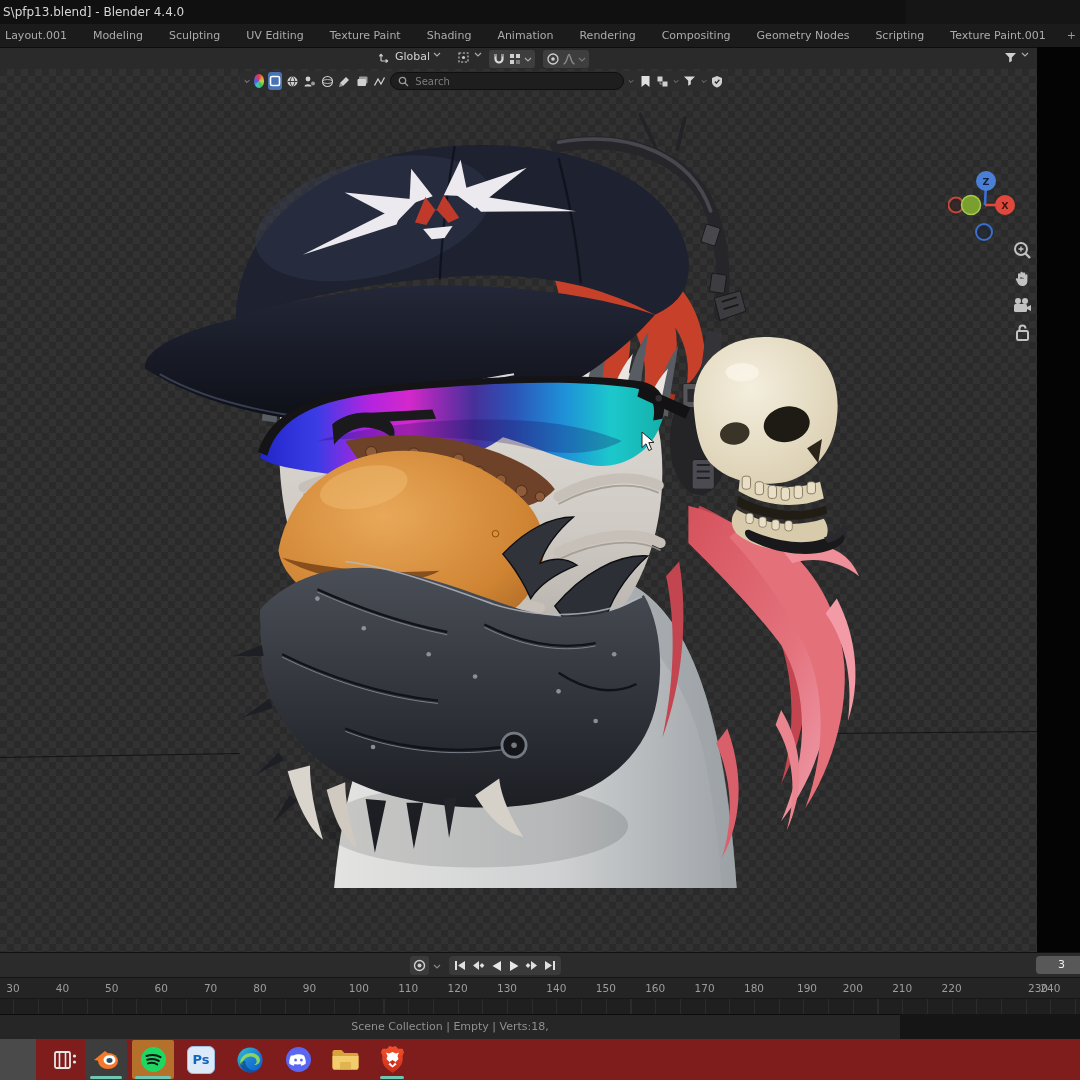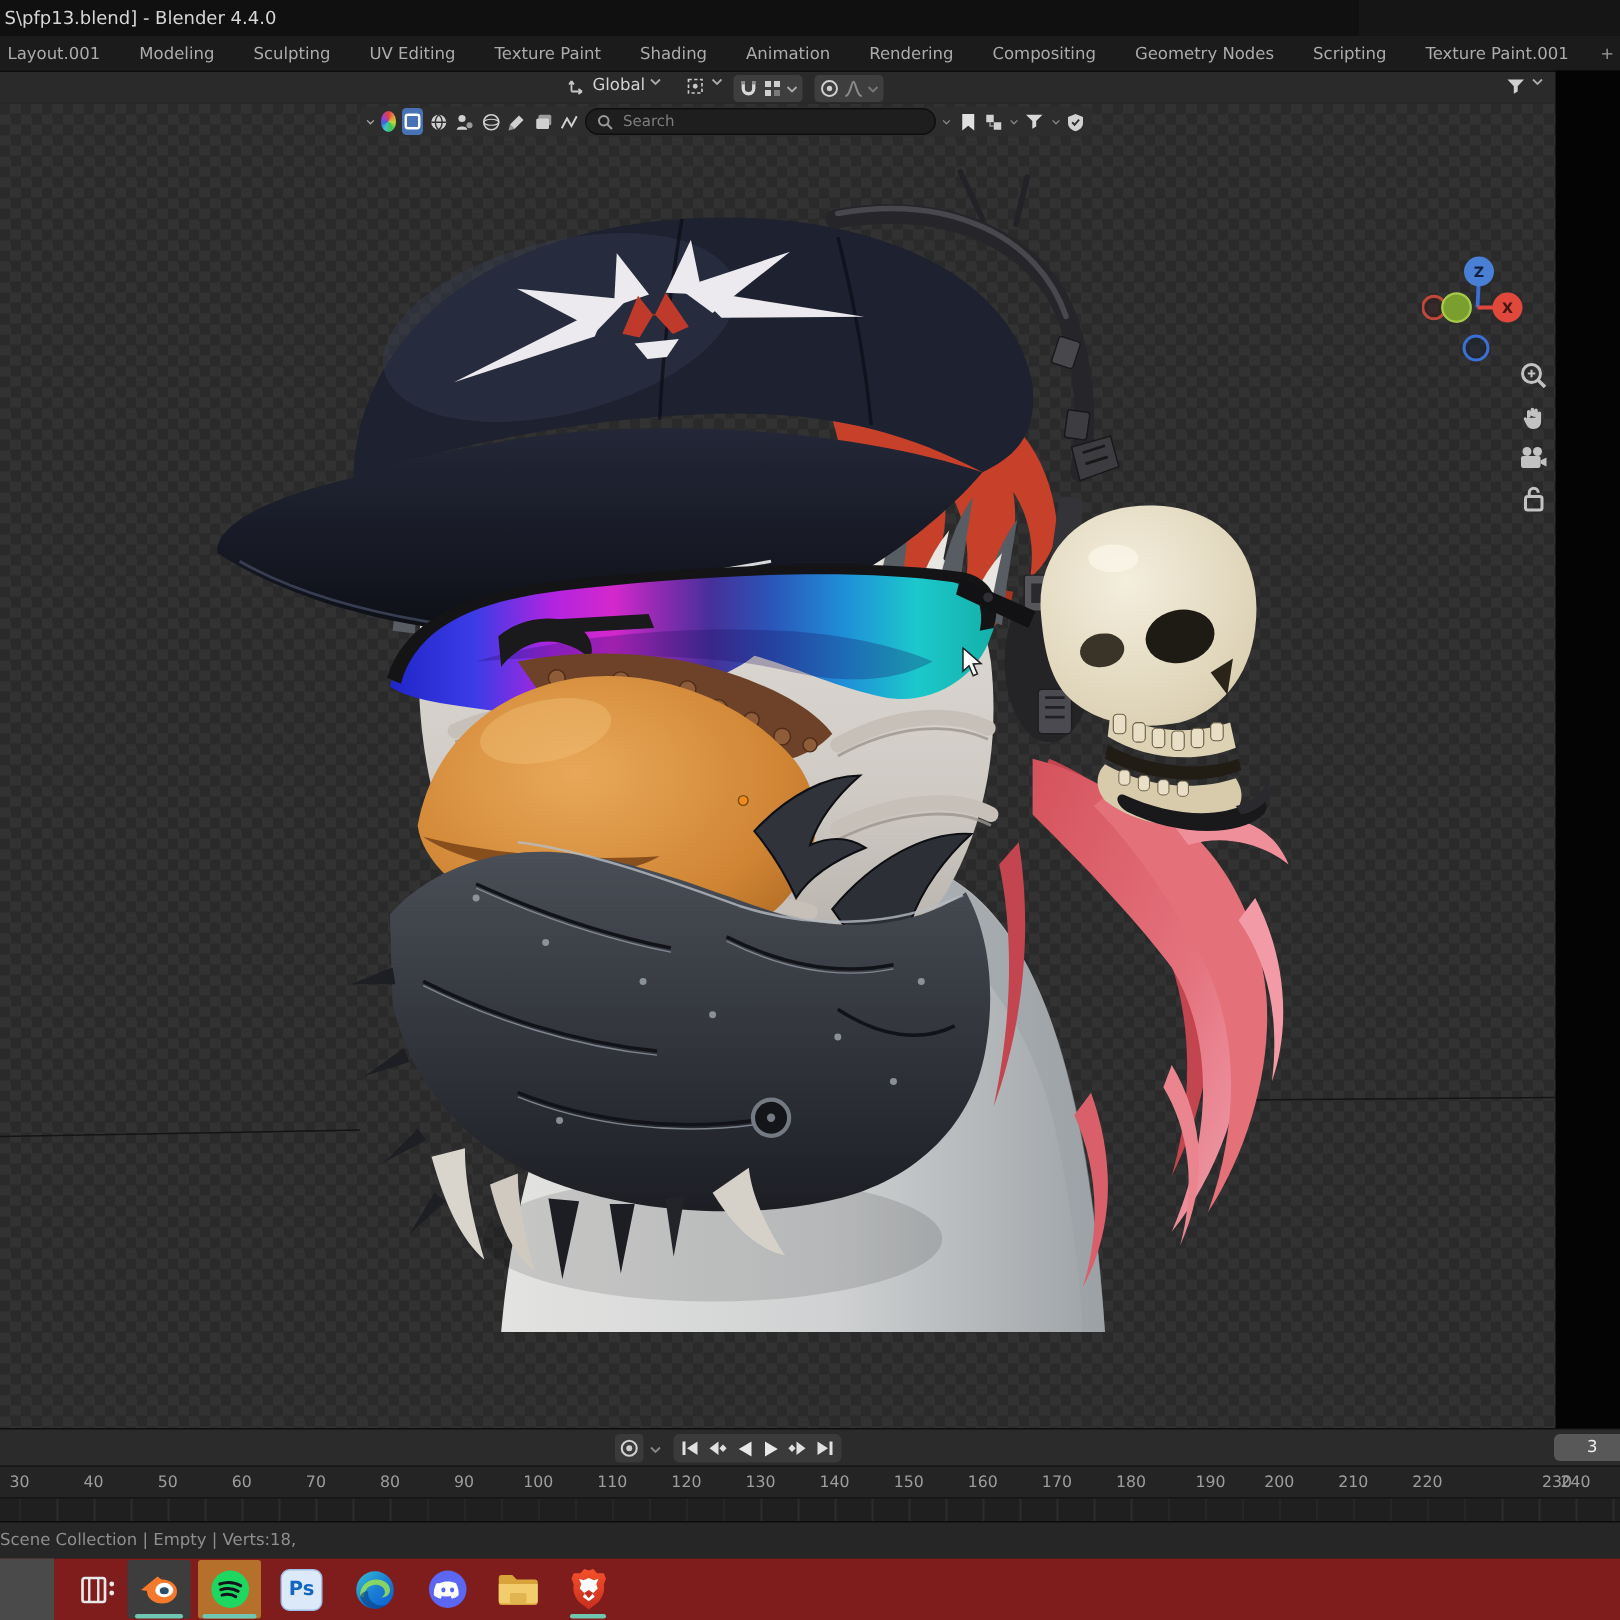--- a/index.html
+++ b/index.html
@@ -46,22 +46,22 @@
   #tlheader{left:0;top:952px;width:1080px;height:25px;background:#2b2b2b;border-top:1px solid #101010;box-sizing:border-box;}
   #playgroup{position:absolute;left:449px;top:3px;display:flex;background:#3a3a3a;border-radius:4px;padding:1px 2px;gap:0;}
   .pbtn{width:18px;height:17px;display:flex;align-items:center;justify-content:center;}
   #framefield{position:absolute;left:1036px;top:3px;width:60px;height:18px;background:#585858;border-radius:4px;
     color:#f0f0f0;font-size:11px;line-height:18px;text-align:left;padding-left:22px;box-sizing:border-box;}
   #ruler{left:0;top:977px;width:1080px;height:21px;background:#242424;border-top:1px solid #161616;box-sizing:border-box;}
   #ruler .tick{position:absolute;top:0;transform:translateX(-50%);color:#9d9d9d;font-size:10.5px;line-height:20px;}
   #channels{left:0;top:998px;width:1080px;height:16px;background:#1f1f1f;
     background-image:repeating-linear-gradient(90deg,#2c2c2c 0 1px,transparent 1px 24.7px);
     background-position:13px 0;border-top:1px solid #161616;box-sizing:border-box;}
-  #statusbar{left:0;top:1014px;width:1080px;height:25px;background:#262626;border-top:1px solid #0c0c0c;
-    box-sizing:border-box;color:#8f8f8f;font-size:11px;line-height:24px;text-align:left;white-space:nowrap;overflow:hidden;}
+  #statusbar{left:0;top:1014px;width:900px;height:25px;background:#262626;border-top:1px solid #0c0c0c;
+    box-sizing:border-box;color:#8f8f8f;font-size:11px;line-height:24px;text-align:center;white-space:nowrap;overflow:hidden;}
 
   
   #taskbar{left:0;top:1039px;width:1080px;height:41px;background:#7f1d1d;}
   .tbblock{position:absolute;left:0;top:0;width:36px;height:41px;background:#4a4a4a;}
   .tbapp{position:absolute;top:0;width:44px;height:41px;display:flex;align-items:center;justify-content:center;}
   .tbapp .bg{position:absolute;inset:1px 1px 1px 1px;border-radius:2px;}
   .underline{position:absolute;bottom:1px;left:50%;transform:translateX(-50%);height:3px;border-radius:2px;background:#6fc7b2;}
 
   .floorline{position:absolute;height:1px;background:#121212;opacity:.9;}
   #cursor{position:absolute;left:641px;top:362px;}

